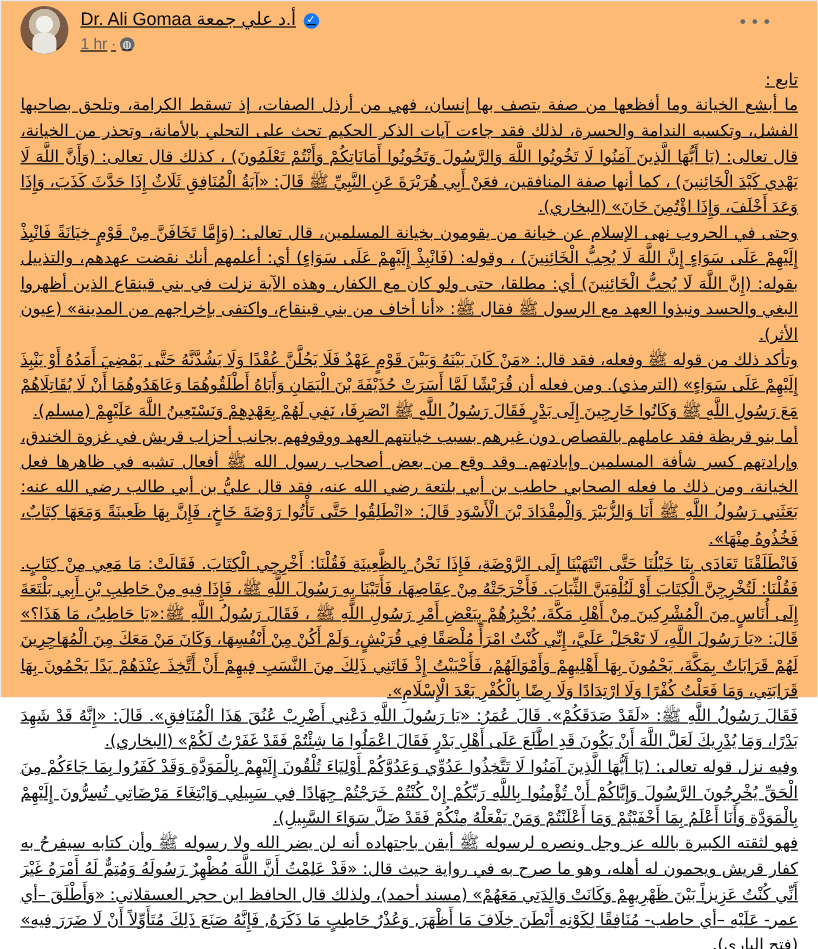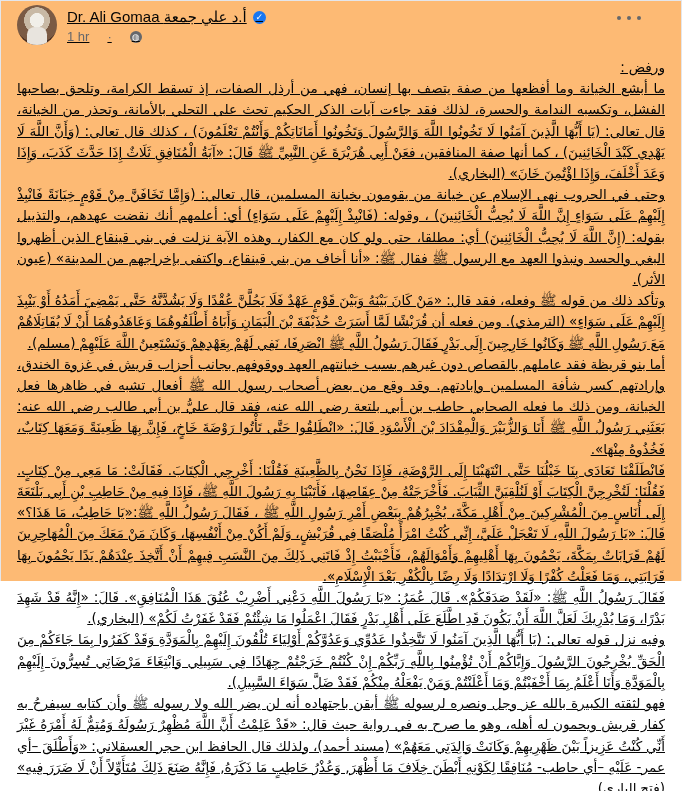--- a/index.html
+++ b/index.html
@@ -33,21 +33,21 @@
     background: #e8e4de; border-radius: 40% 40% 0 0;
   }
   .meta { margin-left: 10px; padding-top: 3px; }
   .name-row { display: flex; align-items: center; gap: 4px; line-height: 18px; }
   .name { font-family: "Liberation Sans", sans-serif; font-size: 15px; font-weight: 400; color: #050505; }
   .verified {
     display: inline-flex; width: 13px; height: 13px; border-radius: 50%;
     background: #1877f2; color: #fff; font-size: 9px; align-items: center; justify-content: center;
     margin-left: 2px;
   }
-  .sub-row { display: flex; align-items: center; gap: 18px; font-family: "Liberation Sans", sans-serif; font-size: 13px; color: #65676b; margin-top: 4px; line-height: 14px; }
+  .sub-row { display: flex; align-items: center; gap: 3px; font-family: "Liberation Sans", sans-serif; font-size: 13px; color: #65676b; margin-top: 4px; line-height: 14px; }
   .globe { display:inline-flex; width: 12px; height: 12px; border-radius: 50%; background: #65676b; color:#fff; font-size: 9px; align-items:center; justify-content:center; }
   .more {
     position: absolute; right: 40px; top: 10px;
     width: 24px; height: 14px;
     display: flex; align-items: center; justify-content: space-between;
     cursor: pointer;
   }
   .more span { width: 4px; height: 4px; border-radius: 50%; background: #65676b; display: block; }
 
   .body {
@@ -82,21 +82,21 @@
       </div>
     </div>
     <div class="more">
       <span></span>
       <span></span>
       <span></span>
     </div>
   </div>
 
   <div class="body">
-    <p class="lead">ورفض :</p>
+    <p class="lead">تابع :</p>
     <p>ما أبشع الخيانة وما أفظعها من صفة يتصف بها إنسان، فهي من أرذل الصفات، إذ تسقط الكرامة، وتلحق بصاحبها الفشل، وتكسبه الندامة والحسرة، لذلك فقد جاءت آيات الذكر الحكيم تحث على التحلي بالأمانة، وتحذر من الخيانة، قال تعالى: (يَا أَيُّهَا الَّذِينَ آمَنُوا لَا تَخُونُوا اللَّهَ وَالرَّسُولَ وَتَخُونُوا أَمَانَاتِكُمْ وَأَنْتُمْ تَعْلَمُونَ) ، كذلك قال تعالى: (وَأَنَّ اللَّهَ لَا يَهْدِي كَيْدَ الْخَائِنِينَ) ، كما أنها صفة المنافقين، فعَنْ أَبِي هُرَيْرَةَ عَنِ النَّبِيِّ ﷺ قَالَ: «آيَةُ الْمُنَافِقِ ثَلَاثٌ إِذَا حَدَّثَ كَذَبَ، وَإِذَا وَعَدَ أَخْلَفَ، وَإِذَا اؤْتُمِنَ خَانَ» (البخاري).</p>
     <p>وحتى في الحروب نهى الإسلام عن خيانة من يقومون بخيانة المسلمين، قال تعالى: (وَإِمَّا تَخَافَنَّ مِنْ قَوْمٍ خِيَانَةً فَانْبِذْ إِلَيْهِمْ عَلَى سَوَاءٍ إِنَّ اللَّهَ لَا يُحِبُّ الْخَائِنِينَ) ، وقوله: (فَانْبِذْ إِلَيْهِمْ عَلَى سَوَاءٍ) أي: أعلمهم أنك نقضت عهدهم، والتذييل بقوله: (إِنَّ اللَّهَ لَا يُحِبُّ الْخَائِنِينَ) أي: مطلقا، حتى ولو كان مع الكفار، وهذه الآية نزلت في بني قينقاع الذين أظهروا البغي والحسد ونبذوا العهد مع الرسول ﷺ فقال ﷺ: «أنا أخاف من بني قينقاع، واكتفى بإخراجهم من المدينة» (عيون الأثر).</p>
     <p>وتأكد ذلك من قوله ﷺ وفعله، فقد قال: «مَنْ كَانَ بَيْنَهُ وَبَيْنَ قَوْمٍ عَهْدٌ فَلَا يَحُلَّنَّ عُقْدًا وَلَا يَشُدَّنَّهُ حَتَّى يَمْضِيَ أَمَدُهُ أَوْ يَنْبِذَ إِلَيْهِمْ عَلَى سَوَاءٍ» (الترمذي). ومن فعله أن قُرَيْشًا لَمَّا أَسَرَتْ حُذَيْفَةَ بْنَ الْيَمَانِ وَأَبَاهُ أَطْلَقُوهُمَا وَعَاهَدُوهُمَا أَنْ لَا يُقَاتِلَاهُمْ مَعَ رَسُولِ اللَّهِ ﷺ وَكَانُوا خَارِجِينَ إِلَى بَدْرٍ فَقَالَ رَسُولُ اللَّهِ ﷺ انْصَرِفَا، نَفِي لَهُمْ بِعَهْدِهِمْ وَنَسْتَعِينُ اللَّهَ عَلَيْهِمْ (مسلم).</p>
     <p>أما بنو قريظة فقد عاملهم بالقصاص دون غيرهم بسبب خيانتهم العهد ووقوفهم بجانب أحزاب قريش في غزوة الخندق، وإرادتهم كسر شأفة المسلمين وإبادتهم. وقد وقع من بعض أصحاب رسول الله ﷺ أفعال تشبه في ظاهرها فعل الخيانة، ومن ذلك ما فعله الصحابي حاطب بن أبي بلتعة رضي الله عنه، فقد قال عليُّ بن أبي طالب رضي الله عنه: بَعَثَنِي رَسُولُ اللَّهِ ﷺ أَنَا وَالزُّبَيْرَ وَالْمِقْدَادَ بْنَ الْأَسْوَدِ قَالَ: «انْطَلِقُوا حَتَّى تَأْتُوا رَوْضَةَ خَاخٍ، فَإِنَّ بِهَا ظَعِينَةً وَمَعَهَا كِتَابٌ، فَخُذُوهُ مِنْهَا».</p>
     <p>فَانْطَلَقْنَا تَعَادَى بِنَا خَيْلُنَا حَتَّى انْتَهَيْنَا إِلَى الرَّوْضَةِ، فَإِذَا نَحْنُ بِالظَّعِينَةِ فَقُلْنَا: أَخْرِجِي الْكِتَابَ. فَقَالَتْ: مَا مَعِي مِنْ كِتَابٍ. فَقُلْنَا: لَتُخْرِجِنَّ الْكِتَابَ أَوْ لَنُلْقِيَنَّ الثِّيَابَ. فَأَخْرَجَتْهُ مِنْ عِقَاصِهَا، فَأَتَيْنَا بِهِ رَسُولَ اللَّهِ ﷺ، فَإِذَا فِيهِ مِنْ حَاطِبِ بْنِ أَبِي بَلْتَعَةَ إِلَى أُنَاسٍ مِنَ الْمُشْرِكِينَ مِنْ أَهْلِ مَكَّةَ، يُخْبِرُهُمْ بِبَعْضِ أَمْرِ رَسُولِ اللَّهِ ﷺ ، فَقَالَ رَسُولُ اللَّهِ ﷺ:«يَا حَاطِبُ، مَا هَذَا؟» قَالَ: «يَا رَسُولَ اللَّهِ، لَا تَعْجَلْ عَلَيَّ، إِنِّي كُنْتُ امْرَأً مُلْصَقًا فِي قُرَيْشٍ، وَلَمْ أَكُنْ مِنْ أَنْفُسِهَا، وَكَانَ مَنْ مَعَكَ مِنَ الْمُهَاجِرِينَ لَهُمْ قَرَابَاتٌ بِمَكَّةَ، يَحْمُونَ بِهَا أَهْلِيهِمْ وَأَمْوَالَهُمْ، فَأَحْبَبْتُ إِذْ فَاتَنِي ذَلِكَ مِنَ النَّسَبِ فِيهِمْ أَنْ أَتَّخِذَ عِنْدَهُمْ يَدًا يَحْمُونَ بِهَا قَرَابَتِي، وَمَا فَعَلْتُ كُفْرًا وَلَا ارْتِدَادًا وَلَا رِضًا بِالْكُفْرِ بَعْدَ الْإِسْلَامِ».</p>
     <p>فَقَالَ رَسُولُ اللَّهِ ﷺ: «لَقَدْ صَدَقَكُمْ». قَالَ عُمَرُ: «يَا رَسُولَ اللَّهِ دَعْنِي أَضْرِبْ عُنُقَ هَذَا الْمُنَافِقِ». قَالَ: «إِنَّهُ قَدْ شَهِدَ بَدْرًا، وَمَا يُدْرِيكَ لَعَلَّ اللَّهَ أَنْ يَكُونَ قَدِ اطَّلَعَ عَلَى أَهْلِ بَدْرٍ فَقَالَ اعْمَلُوا مَا شِئْتُمْ فَقَدْ غَفَرْتُ لَكُمْ» (البخاري).</p>
     <p>وفيه نزل قوله تعالى: (يَا أَيُّهَا الَّذِينَ آمَنُوا لَا تَتَّخِذُوا عَدُوِّي وَعَدُوَّكُمْ أَوْلِيَاءَ تُلْقُونَ إِلَيْهِمْ بِالْمَوَدَّةِ وَقَدْ كَفَرُوا بِمَا جَاءَكُمْ مِنَ الْحَقِّ يُخْرِجُونَ الرَّسُولَ وَإِيَّاكُمْ أَنْ تُؤْمِنُوا بِاللَّهِ رَبِّكُمْ إِنْ كُنْتُمْ خَرَجْتُمْ جِهَادًا فِي سَبِيلِي وَابْتِغَاءَ مَرْضَاتِي تُسِرُّونَ إِلَيْهِمْ بِالْمَوَدَّةِ وَأَنَا أَعْلَمُ بِمَا أَخْفَيْتُمْ وَمَا أَعْلَنْتُمْ وَمَنْ يَفْعَلْهُ مِنْكُمْ فَقَدْ ضَلَّ سَوَاءَ السَّبِيلِ).</p>
     <p>فهو لثقته الكبيرة بالله عز وجل ونصره لرسوله ﷺ أيقن باجتهاده أنه لن يضر الله ولا رسوله ﷺ وأن كتابه سيفرحُ به كفار قريش ويحمون له أهله، وهو ما صرح به في رواية حيث قال: «قَدْ عَلِمْتُ أَنَّ اللَّهَ مُظْهِرٌ رَسُولَهُ وَمُتِمٌّ لَهُ أَمْرَهُ غَيْرَ أَنِّي كُنْتُ عَزِيزاً بَيْنَ ظَهْرِيهِمْ وَكَانَتْ وَالِدَتِي مَعَهُمْ» (مسند أحمد)، ولذلك قال الحافظ ابن حجر العسقلاني: «وَأَطْلَقَ –أي عمر- عَلَيْهِ –أي حاطب- مُنَافِقًا لِكَوْنِهِ أَبْطَنَ خِلَافَ مَا أَظْهَرَ, وَعُذْرُ حَاطِبٍ مَا ذَكَرَهُ, فَإِنَّهُ صَنَعَ ذَلِكَ مُتَأَوِّلاً أَنْ لَا ضَرَرَ فِيهِ» (فتح الباري).</p>
 
   </div>

